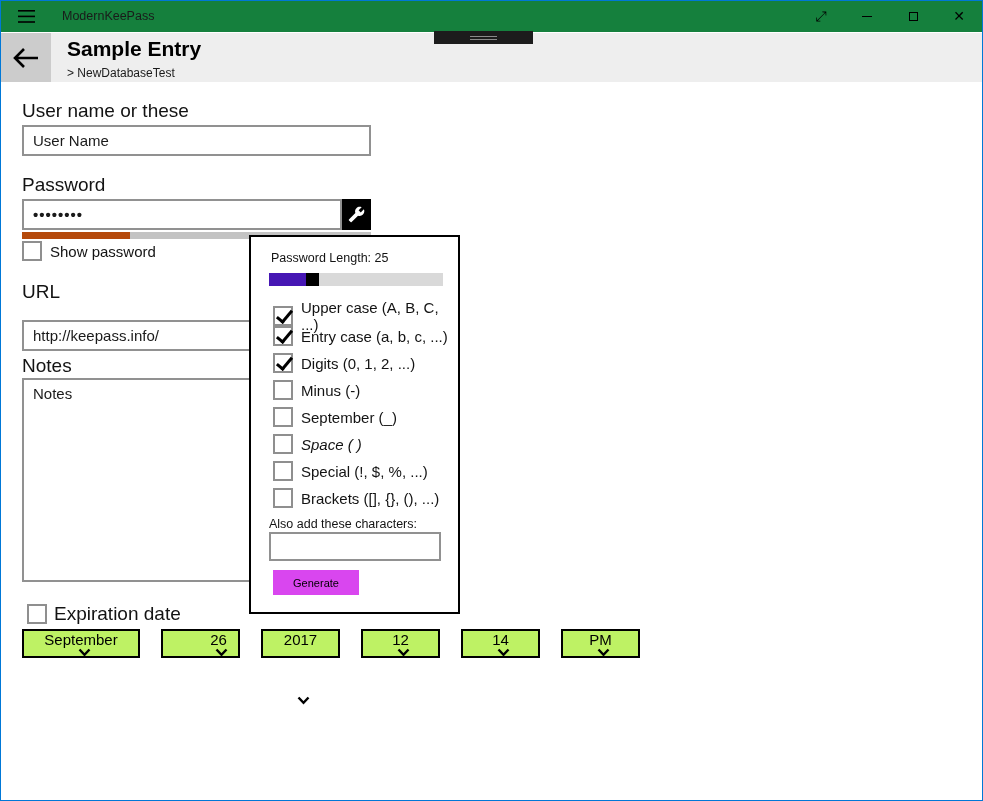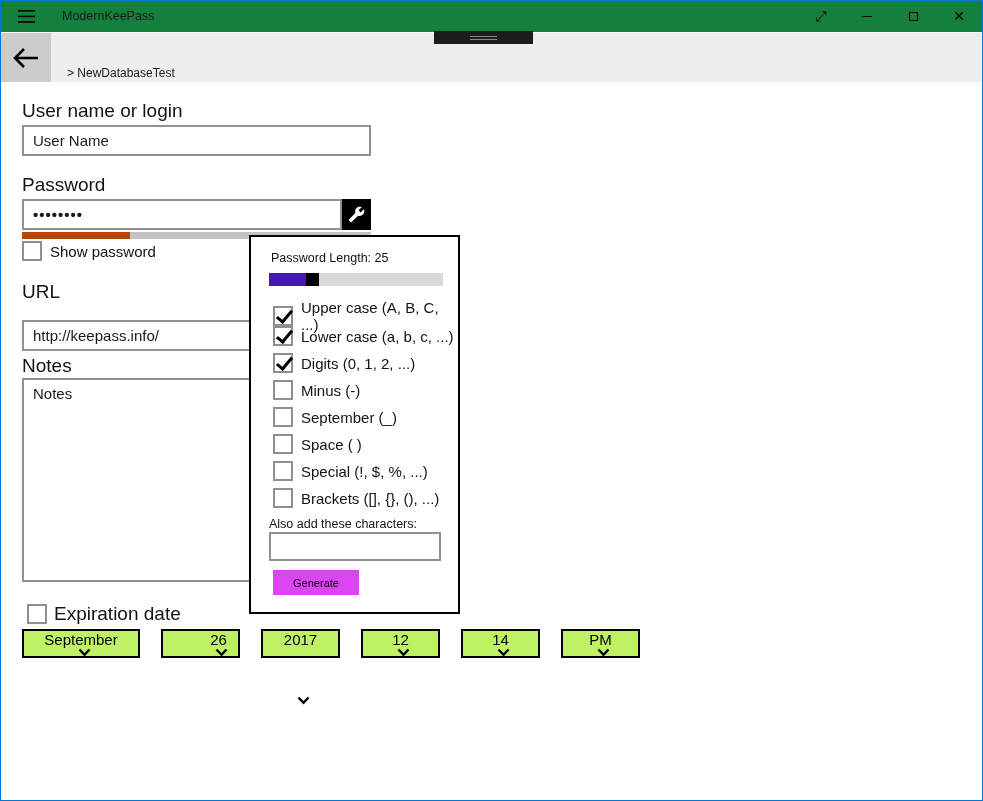--- a/index.html
+++ b/index.html
@@ -103,28 +103,29 @@
       </div>
     </div>
   </div>
 
   <div class="header">
     <button class="back">
       <svg width="26" height="22" viewBox="0 0 26 22">
         <path d="M11 2 L2 11 L11 20 M2 11 H25" stroke="#000" stroke-width="2.6" fill="none"></path>
       </svg>
     </button>
+    <div class="page-title">Sample Entry</div>
     <div class="breadcrumb">&gt; NewDatabaseTest</div>
   </div>
 
   <div class="appbar-grabber">
     <span class="grab-lines"></span>
   </div>
 
-  <div class="flabel" style="top:99px;">User name or login</div>
+  <div class="flabel" style="top:99px;">User name or these</div>
   <input class="tfield" style="left: 21px; top: 124px; width: 349px; height: 31px;" value="User Name">
 
   <div class="flabel" style="top:173px;">Password</div>
   <input class="tfield pw-field" style="left: 21px; top: 198px; width: 320px; height: 31px;" value="••••••••">
   <button class="wrench-btn">
     <svg width="17" height="17" viewBox="0 0 24 24">
       <g transform="scale(-1,1) translate(-24,0)">
         <path fill="#fff" d="M22.7 19l-9.1-9.1c.9-2.3.4-5-1.5-6.9-2-2-5-2.4-7.4-1.3L9 6 6 9 1.6 4.7C.4 7.1.9 10.1 2.9 12.1c1.9 1.9 4.6 2.4 6.9 1.5l9.1 9.1c.4.4 1 .4 1.4 0l2.3-2.3c.5-.4.5-1.1.1-1.4z"></path>
       </g>
     </svg>
@@ -193,35 +194,35 @@
       <div class="slider-thumb"></div>
       <div class="slider-rest"></div>
     </div>
 
     <div class="cbrow opt" style="top:62px;">
       <span class="cb checked"></span>
       <span class="cb-label">Upper case (A, B, C, ...)</span>
     </div>
     <div class="cbrow opt" style="top:89px;">
       <span class="cb checked"></span>
-      <span class="cb-label">Lower case (a, b, c, ...)</span>
+      <span class="cb-label">Entry case (a, b, c, ...)</span>
     </div>
     <div class="cbrow opt" style="top:116px;">
       <span class="cb checked"></span>
       <span class="cb-label">Digits (0, 1, 2, ...)</span>
     </div>
     <div class="cbrow opt" style="top:143px;">
       <span class="cb"></span>
       <span class="cb-label">Minus (-)</span>
     </div>
     <div class="cbrow opt" style="top:170px;">
       <span class="cb"></span>
       <span class="cb-label">September (_)</span>
     </div>
-    <div class="cbrow opt" style="top:197px;">
+    <div class="cbrow opt" style="top:197px;font-style:italic;">
       <span class="cb"></span>
       <span class="cb-label">Space ( )</span>
     </div>
     <div class="cbrow opt" style="top:224px;">
       <span class="cb"></span>
       <span class="cb-label">Special (!, $, %, ...)</span>
     </div>
     <div class="cbrow opt" style="top:251px;">
       <span class="cb"></span>
       <span class="cb-label">Brackets ([], {}, (), ...)</span>

